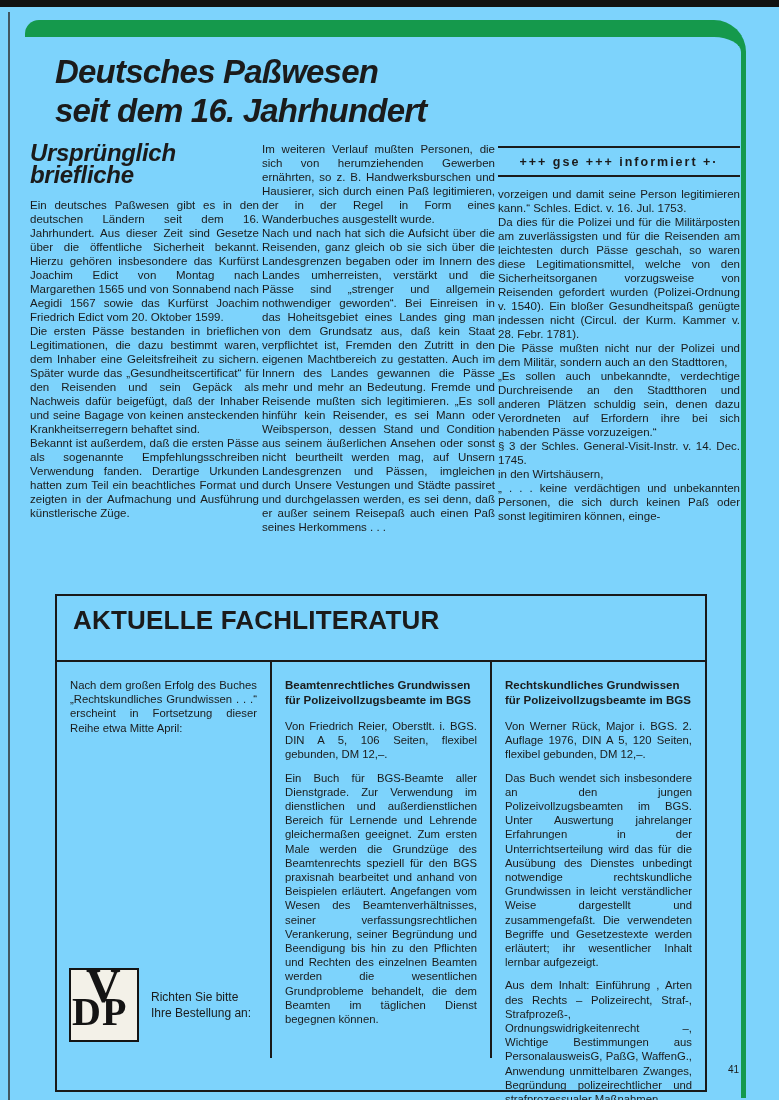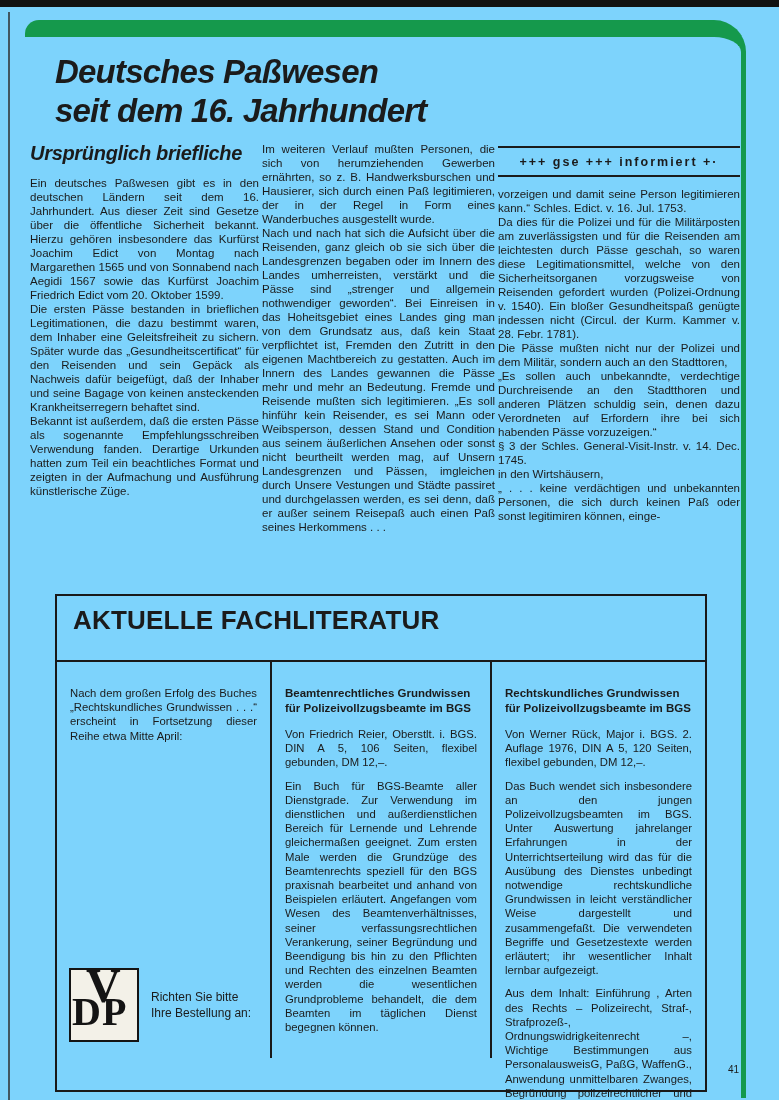--- a/index.html
+++ b/index.html
@@ -18,41 +18,41 @@
   .main-title{
     position:absolute;left:55px;top:52px;margin:0;
     font-size:33px;line-height:39px;font-weight:bold;font-style:italic;letter-spacing:-0.8px;
   }
   .col{position:absolute;top:142px;font-size:11.5px;line-height:14px;text-align:justify;}
   .col p{margin:0;}
   .col-left{left:30px;width:229px;}
   .col-mid{left:262px;width:233px;}
   .col-right{left:498px;width:242px;}
   .col-heading{
-    margin:0 0 12px 0;font-size:20px;line-height:22px;font-weight:bold;font-style:italic;
+    margin:0 0 12px 0;font-size:24px;line-height:22px;font-weight:bold;font-style:italic;
     text-align:left;letter-spacing:-0.3px;
   }
   .gse-banner{
     border-top:2px solid #1b1b1b;border-bottom:2px solid #1b1b1b;
     padding:7px 0 6px 0;margin:4px 0 10px 0;text-align:center;
     font-family:Liberation Sans, sans-serif;font-weight:bold;font-size:12.5px;letter-spacing:2px;
     white-space:nowrap;
   }
   .lit-box{
     position:absolute;left:55px;top:594px;width:652px;height:498px;box-sizing:border-box;
     border:2px solid #191919;
   }
   .lit-heading{
     padding:9px 16px 24px 16px;font-size:26px;font-weight:bold;letter-spacing:0.2px;
     border-bottom:2px solid #191919;
   }
   .lit-cols{display:flex;height:396px;box-sizing:border-box;}
   .lit-col{
     box-sizing:border-box;font-size:11.3px;line-height:14.2px;text-align:justify;
-    padding:24px 13px 10px 13px;position:relative;
+    padding:16px 13px 10px 13px;position:relative;
   }
   .lit-col p{margin:0 0 9px 0;}
   .lit-col-1{width:215px;border-right:2px solid #191919;}
   .lit-col-2{width:220px;border-right:2px solid #191919;}
   .lit-col-3{flex:1;}
   .book-title{margin:0 0 12px 0;font-size:11.5px;line-height:14.5px;font-weight:bold;text-align:left;}
   .order-row{position:absolute;left:12px;bottom:16px;display:flex;align-items:center;gap:12px;}
   .vdp-logo{
     width:66px;height:70px;border:2px solid #141414;position:relative;flex:0 0 auto;
     font-family:"Liberation Serif",serif;font-weight:bold;color:#141414;background:#f3f1e8;

